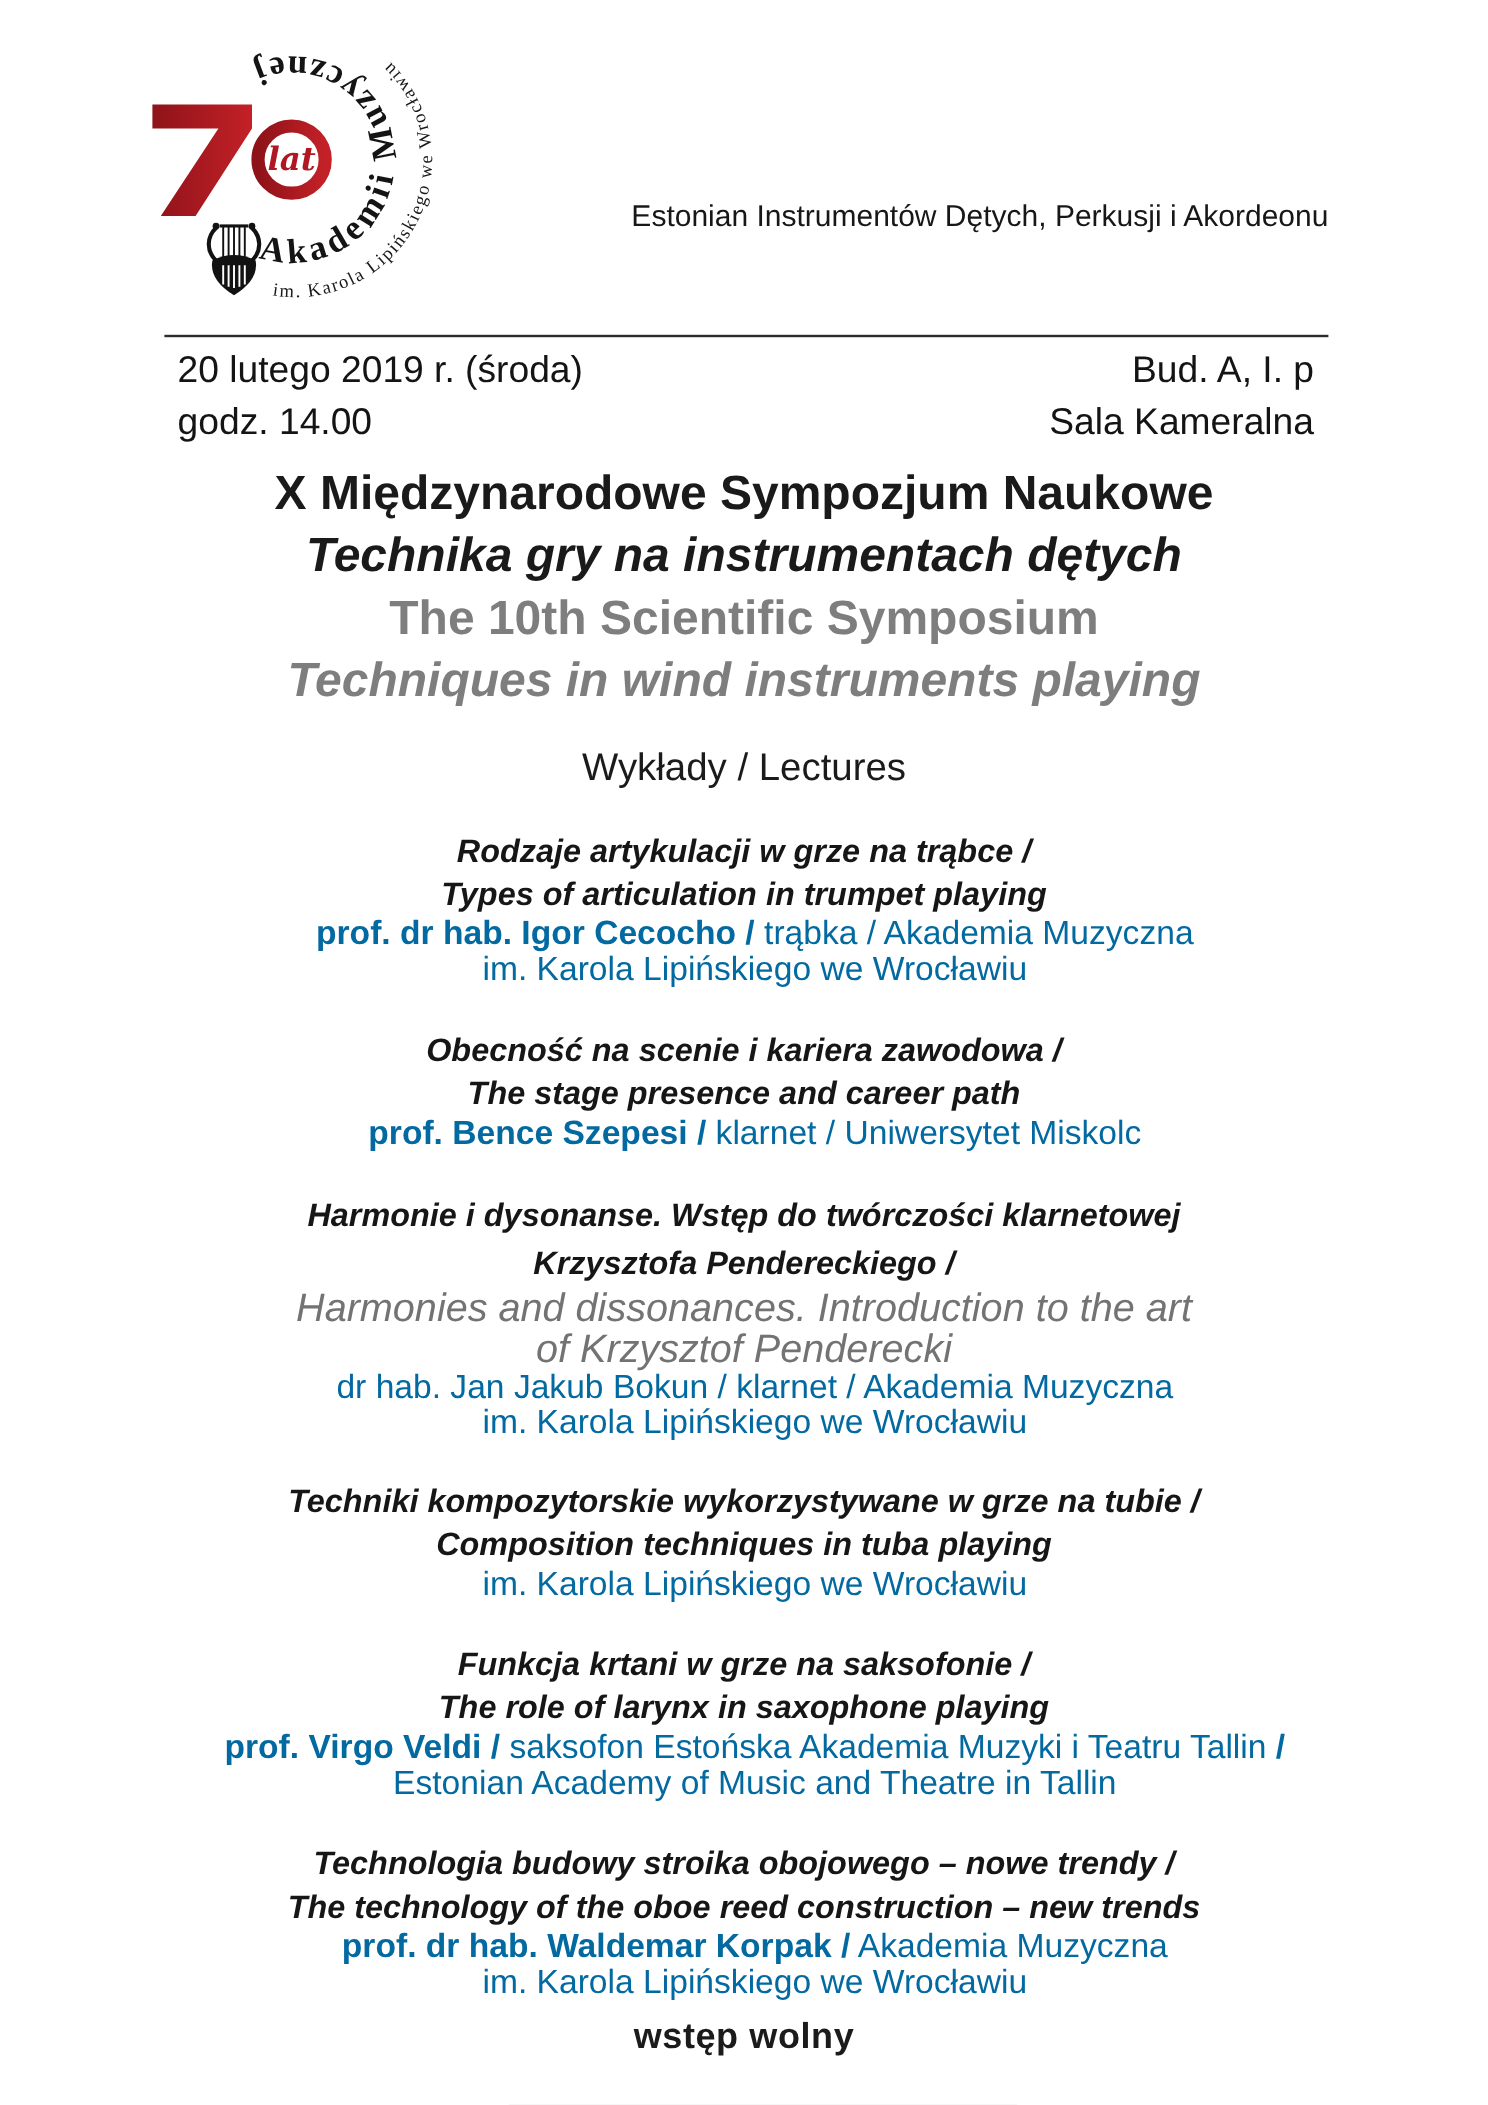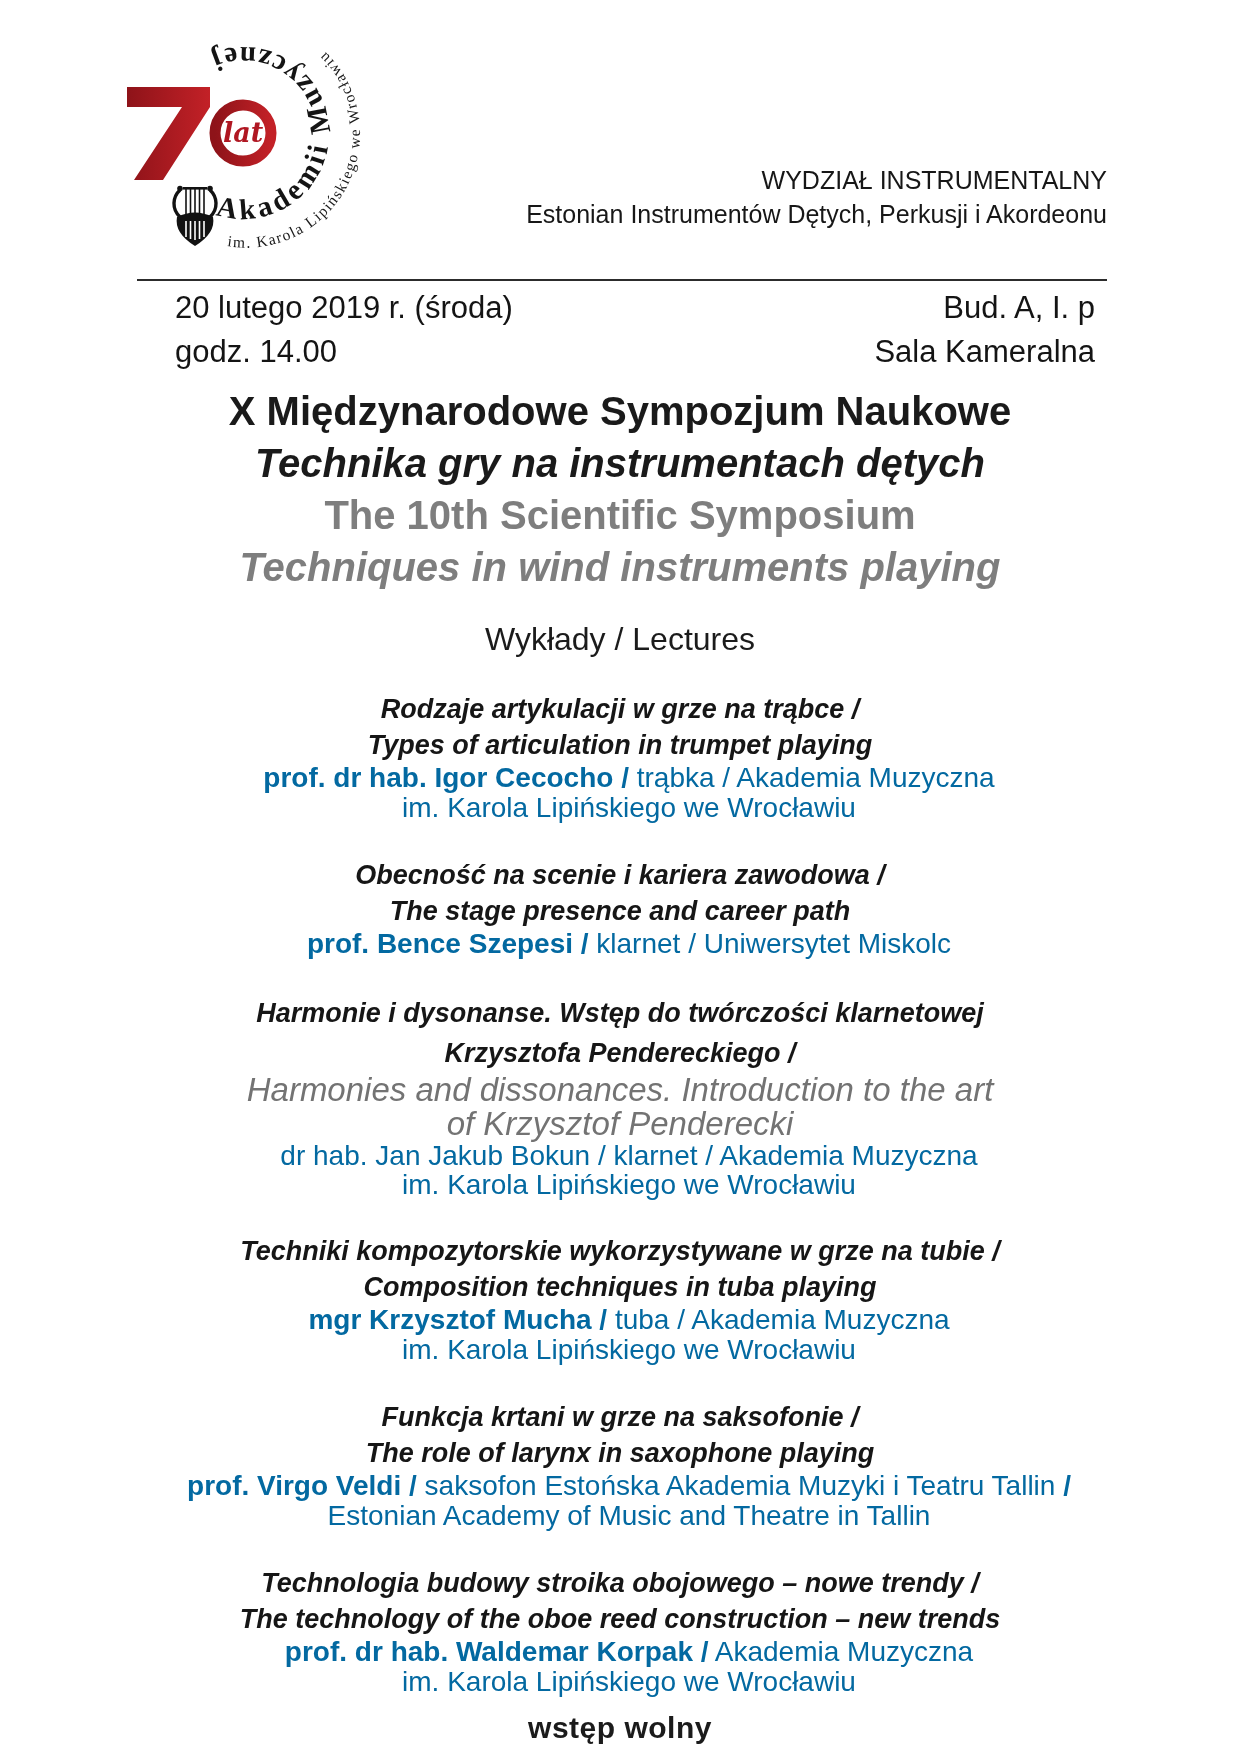--- a/index.html
+++ b/index.html
@@ -15,21 +15,21 @@
   
   .logo { position:absolute; left:100px; top:18px; width:290px; height:250px; }
   .arc-big { font-family:"Liberation Serif", serif; font-weight:bold; font-size:29px; letter-spacing:4px; fill:#141414; }
   .arc-small { font-family:"Liberation Serif", serif; font-size:15.5px; letter-spacing:1.5px; fill:#1a1a1a; }
   .lat-text { font-family:"DejaVu Serif", serif; font-style:italic; font-weight:bold; font-size:27px; }
   .dept {
     position:absolute; right:133px; top:163px;
     text-align:right; font-size:25px; line-height:34px; color:#171717;
   }
   .rule { position:absolute; left:137px; right:133px; top:279px; height:2px; background:#2c2c2c; }
-  .event-left  { position:absolute; left:148px;  top:286px; font-size:31px; line-height:44px; color:#141414;margin-left:27px; }
+  .event-left  { position:absolute; left:148px;  top:286px; font-size:31px; line-height:44px; color:#141414; }
   .event-right { position:absolute; right:145px; top:286px; font-size:31px; line-height:44px; text-align:right; color:#141414; }
   
   .main { position:absolute; left:0; top:385px; width:100%; text-align:center; }
   .t  { font-size:40px; font-weight:bold; line-height:52px; color:#1a1a1a; }
   .t.i { font-style:italic; }
   .t.en { color:var(--en-gray, #7e7e7e); }
   .sect { margin-top:28px; font-size:32px; font-weight:normal; line-height:36px; }
   .lecture { margin-top:34px; }
   .lec-title { font-size:27px; font-weight:bold; font-style:italic; line-height:36px; color:#161616; }
   .lecture.wide .lec-title { line-height:40px; }
@@ -86,21 +86,20 @@
     <path id="arcSmall" d="M 123.2 227.3 A 114 114 0 1 0 166.7 3.5" fill="none"></path>
     <text class="arc-big">
       <textPath href="#arcBig" startOffset="2">Akademii Muzycznej</textPath>
     </text>
     <text class="arc-small">
       <textPath href="#arcSmall" startOffset="4">im. Karola Lipińskiego we Wrocławiu</textPath>
     </text>
   </svg>
 
   <div class="dept">
-    <div>WYDZIAŁ INSTRUMENTALNY</div>
     <div>Estonian Instrumentów Dętych, Perkusji i Akordeonu</div>
   </div>
 
   <div class="rule"></div>
 
   <div class="event-left">
     <div>20 lutego 2019 r. (środa)</div>
     <div>godz. 14.00</div>
   </div>
   <div class="event-right">
@@ -152,21 +151,20 @@
             <div class="presenter"><span>im. Karola Lipińskiego we Wrocławiu</span></div>
           </div>
   </div>
 
   <div class="lecture">
     <div class="titles">
             <div class="lec-title">Techniki kompozytorskie wykorzystywane w grze na tubie /</div>
             <div class="lec-title">Composition techniques in tuba playing</div>
           </div>
     <div class="presenters">
-            <div class="presenter"><span class="b">mgr Krzysztof Mucha /</span><span> tuba / Akademia Muzyczna</span></div>
             <div class="presenter"><span>im. Karola Lipińskiego we Wrocławiu</span></div>
           </div>
   </div>
 
   <div class="lecture">
     <div class="titles">
             <div class="lec-title">Funkcja krtani w grze na saksofonie /</div>
             <div class="lec-title">The role of larynx in saxophone playing</div>
           </div>
     <div class="presenters">

